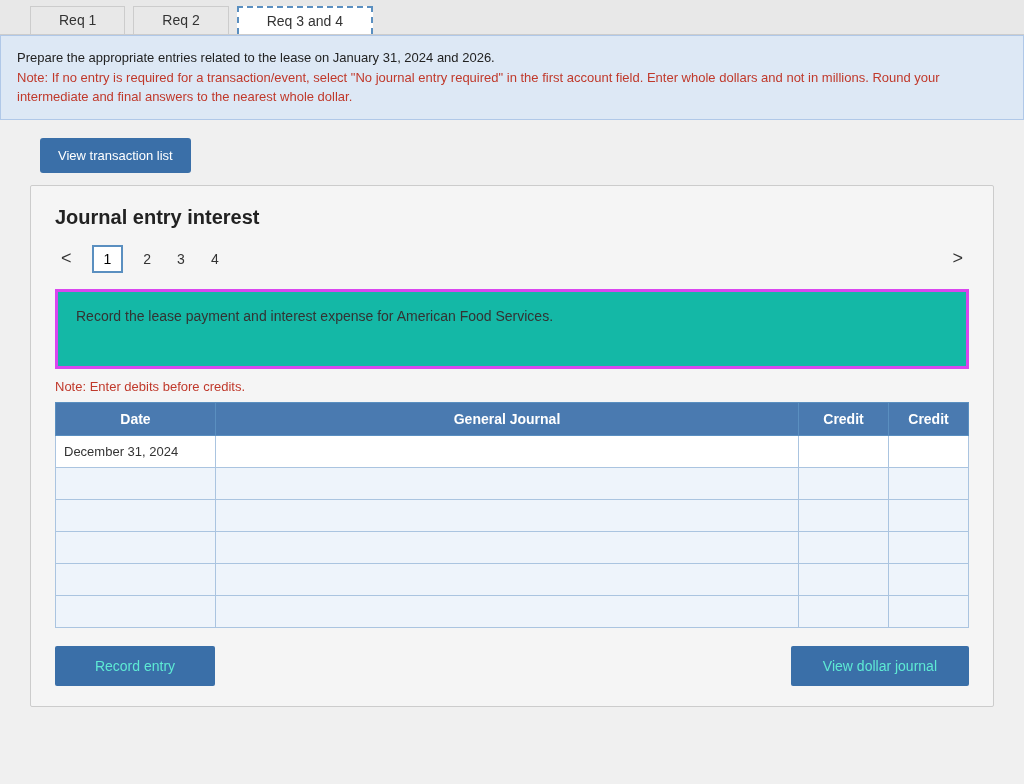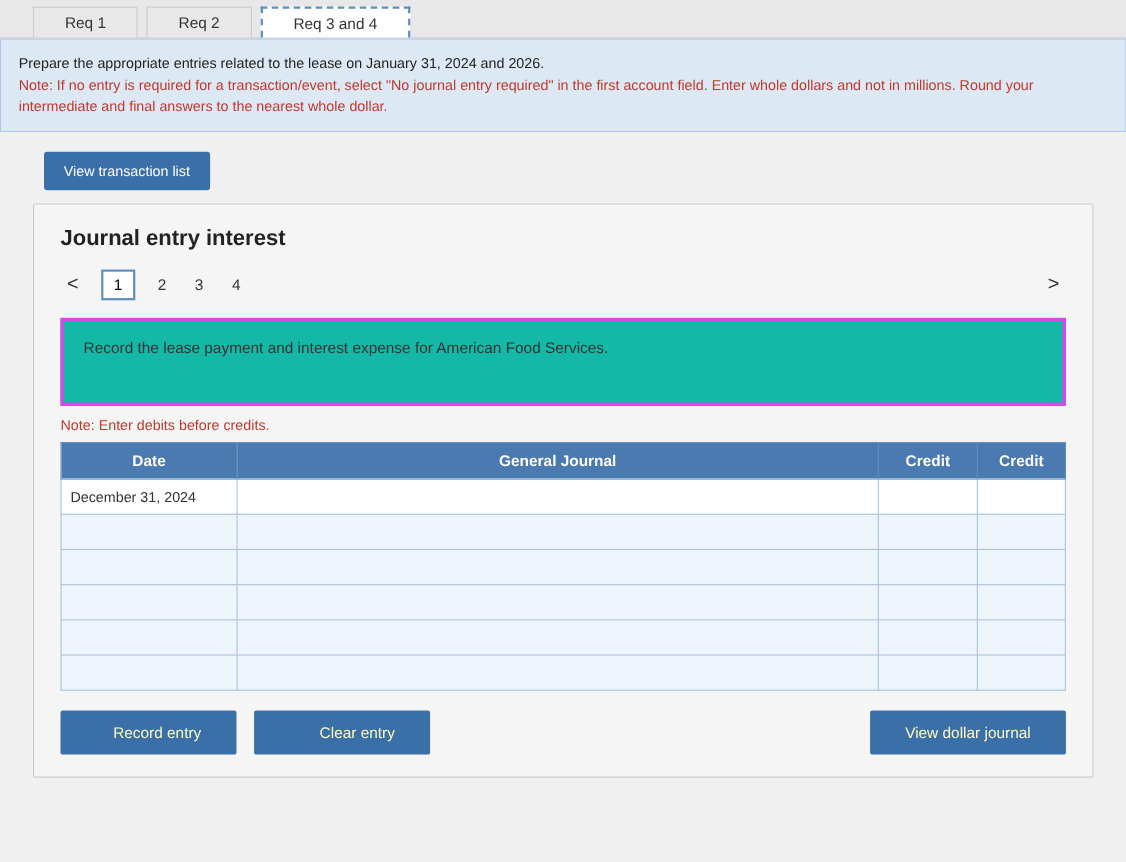--- a/index.html
+++ b/index.html
@@ -196,28 +196,27 @@
 
     
     .bottom-btns {
       display: flex;
       gap: 16px;
       margin-top: 18px;
       align-items: center;
     }
     .btn-action {
       background: #3a6fa8;
-      color: #fef9c3;
+      color: #5eead4;
       border: none;
       padding: 12px 32px;
       font-size: 14px;
       cursor: pointer;
       border-radius: 2px;
       min-width: 160px;
-      text-align: right;
     }
     .btn-spacer {
       flex: 1;
     }
 
     
     .nav-right {
       margin-left: auto;
     }
   </style>
@@ -303,17 +302,16 @@
         <td class="cell-date"></td>
         <td><input type="text" style=""></td>
         <td><input type="text" style=""></td>
         <td><input type="text" style=""></td>
       </tr>
     </tbody>
   </table>
 
   <div class="bottom-btns">
     <button class="btn-action">Record entry</button>
-    <button class="btn-action">Clear entry</button>
     <div class="btn-spacer"></div>
     <button class="btn-action">View dollar journal</button>
   </div>
 </div>
 
 </body></html>

